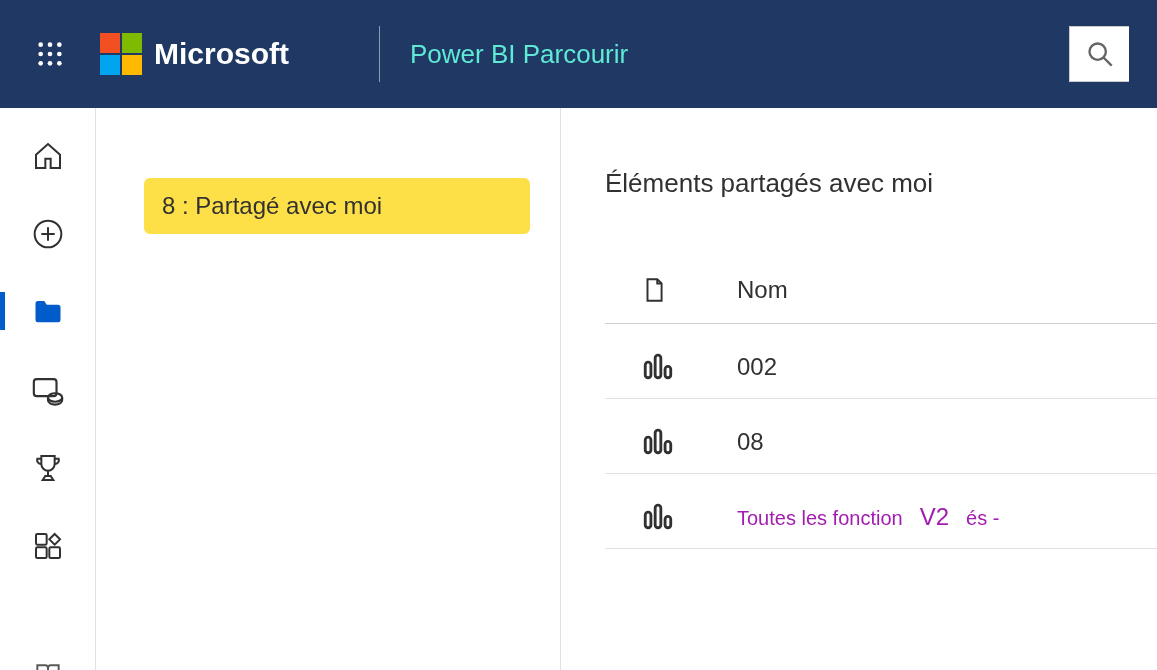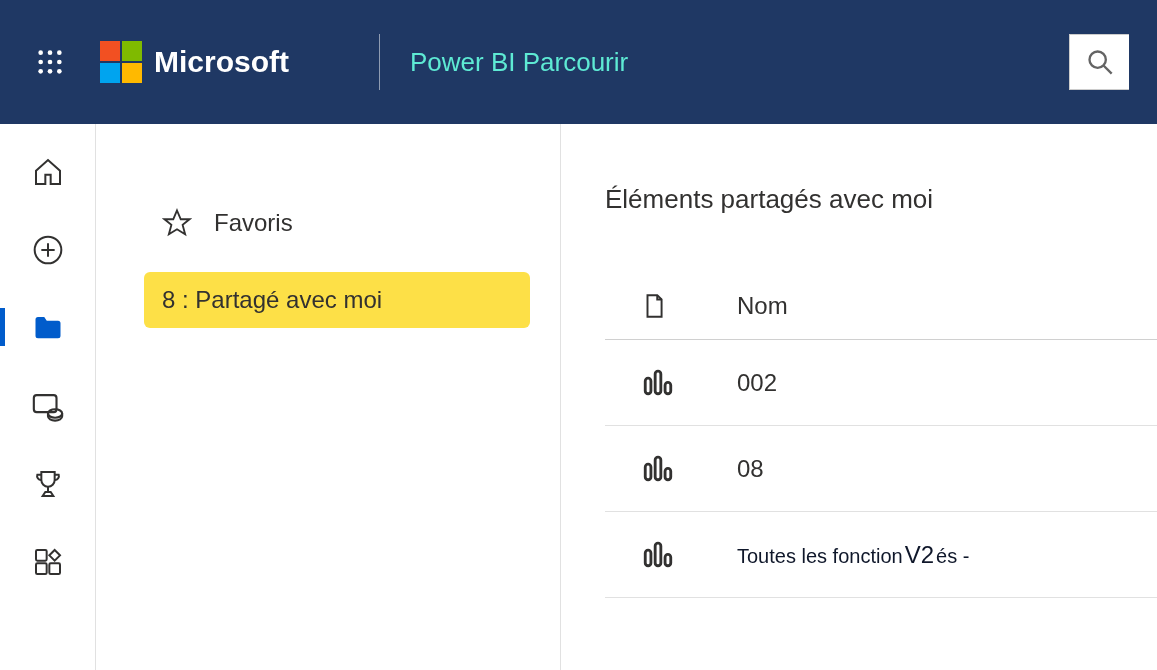--- a/index.html
+++ b/index.html
@@ -1,21 +1,21 @@
 <!DOCTYPE html>
 <html><head>
 <meta charset="utf-8">
 <style>
   * { box-sizing: border-box; }
   html, body { margin:0; padding:0; height:100%; font-family: "Segoe UI", Arial, sans-serif; }
   body { width:1157px; height:670px; overflow:hidden; background:#fff; color:#333; position:relative;}
 
   
   .topbar {
-    height:124px;
+    height:108px;
     background:#1f3864;
     display:flex;
     align-items:center;
     padding:0 28px 0 0;
   }
   .app-launcher {
     width:100px;
     height:100%;
     display:flex;
     align-items:center;
@@ -144,28 +144,28 @@
     display:flex;
     align-items:center;
     padding:16px 0 18px 36px;
     border-bottom:1px solid #d0d0d0;
   }
   .col-icon { width:96px; display:flex; justify-content:flex-start; }
   .col-name { font-size:24px; color:#323130; }
   .table-row {
     display:flex;
     align-items:center;
-    padding:24px 0 23px 36px;
+    padding:24px 0 12px 36px;
     border-bottom:1px solid #e1e1e1;
     cursor:pointer;
   }
   .row-icon { width:96px; }
   .row-icon svg { stroke:#323130; fill:none; stroke-width:2; }
   .row-name { font-size:24px; color:#323130; }
-  .row-name.small { font-size:20px; color:#0f172a; display:flex; align-items:baseline; gap:2px;}
+  .row-name.small { font-size:20px; color:#a21caf; display:flex; align-items:baseline; gap:17px;}
   .row-name .v2 { font-size:24px; }
 
 </style>
 </head>
 <body>
 
 <div class="topbar">
   <div class="app-launcher">
     <svg width="28" height="28" viewBox="0 0 24 24">
       <circle cx="4" cy="4" r="2"></circle>
@@ -246,26 +246,20 @@
       <svg width="32" height="32" viewBox="0 0 24 24">
         <path d="M4 4 H10 Q12 4 12 6 V20 Q12 18 10 18 H4 Z"></path>
         <path d="M20 4 H14 Q12 4 12 6 V20 Q12 18 14 18 H20 Z"></path>
       </svg>
     </div>
   </div>
 
   <div class="subnav">
 
 
-    <div class="subnav-item">
-      <svg width="30" height="30" viewBox="0 0 24 24">
-        <path d="M12 2 L15 9 L22 9 L16.5 13.5 L18.5 21 L12 17 L5.5 21 L7.5 13.5 L2 9 L9 9 Z"></path>
-      </svg>
-      <span class="lbl">Favoris</span>
-    </div>
 
     <div class="subnav-item selected">
       <span class="lbl">8 : Partagé avec moi</span>
     </div>
   </div>
 
   <div class="maincol">
     <div class="main-title">Éléments partagés avec moi</div>
 
     <div class="table-header">

